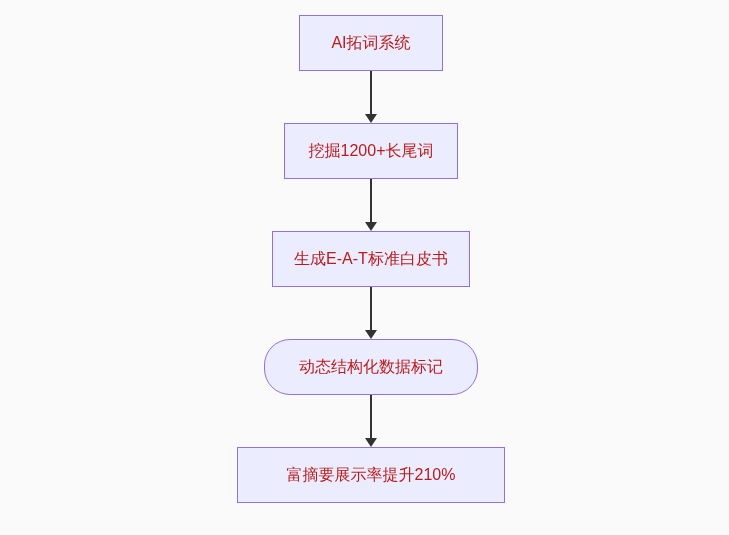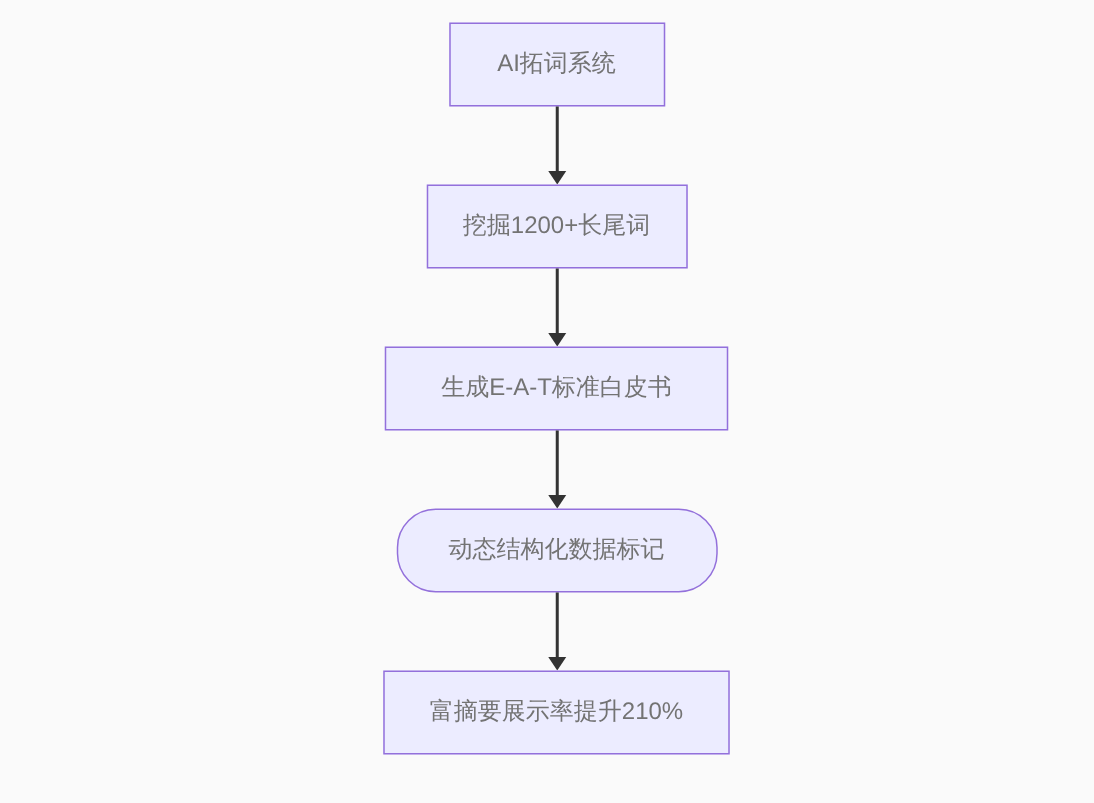--- a/index.html
+++ b/index.html
@@ -20,35 +20,35 @@
     top: 15px;
     transform: translateX(-50%);
     display: flex;
     flex-direction: column;
     align-items: center;
   }
   .node {
     box-sizing: border-box;
     background: #ECECFF;
     border: 1px solid #9370DB;
-    color: #737373;
+    color: #b91c1c;
     font-size: 16px;
     line-height: 20px;
     height: 56px;
     display: flex;
     align-items: center;
     justify-content: center;
     text-align: center;
     white-space: nowrap;
   }
   .node.n1 { width: 144px; }
   .node.n2 { width: 174px; }
-  .node.n3 { width: 229px; }
+  .node.n3 { width: 198px; }
   .node.n4 { width: 214px; border-radius: 26px; }
-  .node.n5 { width: 231px; }
+  .node.n5 { width: 268px; }
   .edge {
     height: 52px;
     display: flex;
     flex-direction: column;
     align-items: center;
   }
   .edge .line {
     flex: 1;
     width: 2px;
     background: #333333;

